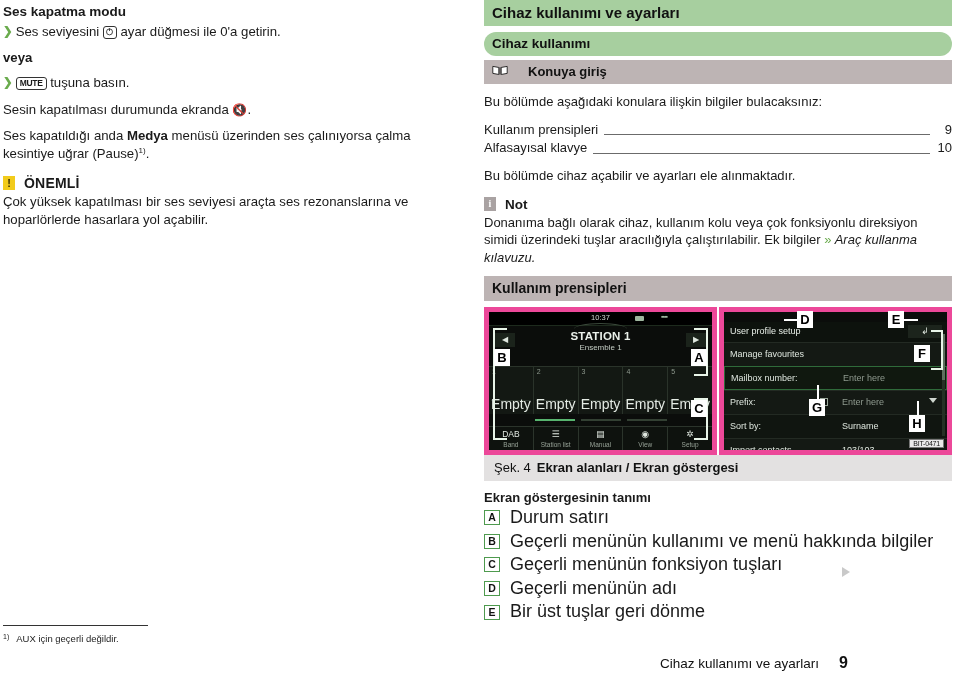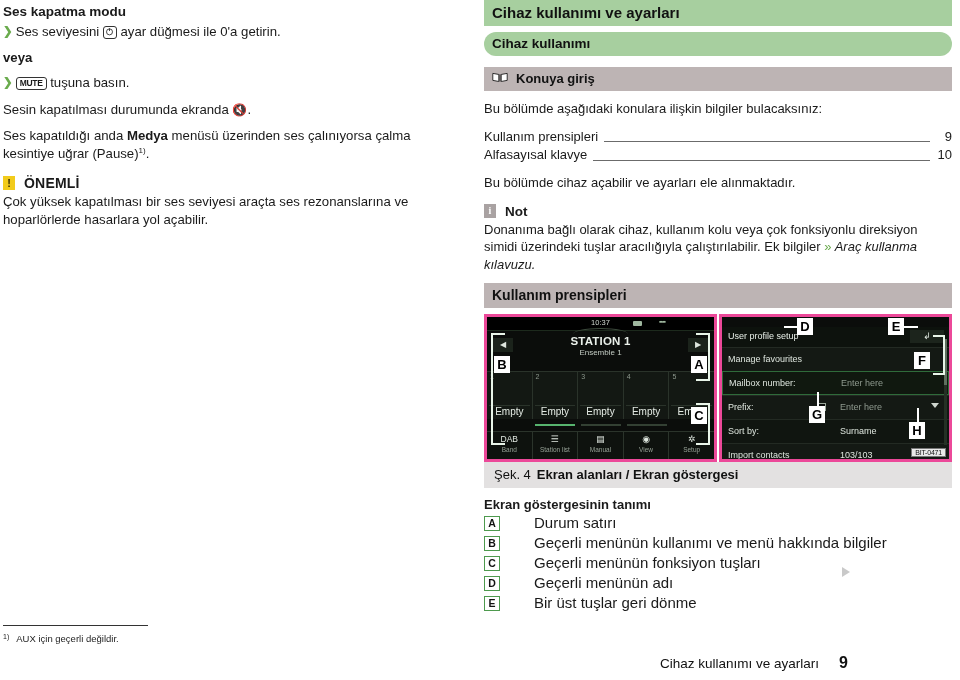--- a/index.html
+++ b/index.html
@@ -41,22 +41,22 @@
   }
   .warn-title { font-size: 14px; font-weight: bold; letter-spacing: .2px; text-align: center; }
   .warn-body { font-size: 13.2px; line-height: 1.32; margin-top: 2px; }
 
   
   .col-right { position: absolute; left: 484px; top: 0; width: 468px; }
 
   .bar { padding: 4px 8px 5px 8px; }
   .bar-green-1 { background: #a7cf9f; font-size: 15px; font-weight: bold; color: #111; }
   .bar-green-2 { background: #a7cf9f; font-size: 13.5px; font-weight: bold; color: #111; margin-top: 6px; border-radius: 12px; }
-  .bar-gray { background: #bdb4b4; font-size: 13px; font-weight: bold; color: #111; margin-top: 11px;
-              display: flex; align-items: center; gap: 8px; }
+  .bar-gray { background: #bdb4b4; font-size: 13px; font-weight: bold; color: #111; margin-top: 4px;
+              display: flex; align-items: center; gap: 20px; }
   .bar-gray-plain { background: #bdb4b4; font-size: 14px; font-weight: bold; color: #111; margin-top: 10px; }
   .bar-caption { background: #e3e1e1; font-size: 13px; color: #111; margin-top: 0px; padding: 5px 8px 6px 10px; }
   .bar-caption .cap-no { font-weight: normal; }
   .bar-caption .cap-txt { font-weight: bold; margin-left: 6px; }
 
   .r-para { font-size: 13px; line-height: 1.35; margin-top: 9px; }
 
   .toc { margin-top: 10px; }
   .toc-row { display: flex; align-items: flex-end; font-size: 13px; line-height: 1.45; }
   .toc-label { white-space: nowrap; }
@@ -72,21 +72,21 @@
   .note-title { font-size: 13.5px; font-weight: bold; }
   .note-body { font-size: 13px; line-height: 1.34; margin-top: 2px; }
   .ref-arrow { color: #6aab4d; }
   .ital { font-style: italic; }
 
   
   .figure { margin-top: 6px; position: relative; width: 468px; height: 148px; background:#fff; }
   .screen {
     position: absolute; top: 0; height: 148px; width: 233px;
     background: #0b0d0b; overflow: hidden;
-    border: 3px solid #ec4899;
+    border: 5px solid #ec4899;
   }
   .screen-l { left: 0; }
   .screen-r { left: 235px; }
 
   .statusbar { position: relative; height: 14px; background: #000;
                border-bottom: 1px solid #1d2a1d; }
   .statusbar .clock { position: absolute; left: 50%; transform: translateX(-50%);
                       top: 1px; font-size: 7.5px; color: #cfd6cf; }
   .statusbar .arc { position: absolute; left: 38%; right: 38%; top: 11px; height: 6px;
                     border-top: 1px solid #3c4a3c; border-radius: 50% / 100% 100% 0 0; }
@@ -101,21 +101,21 @@
   .np-arrow { position: absolute; top: 7px; width: 20px; height: 14px;
               background: #1b231b; color: #dfe7df; font-size: 8px; text-align: center; line-height: 14px; }
   .np-left { left: 6px; }
   .np-right { right: 6px; }
 
   .presets { display: flex; height: 48px; border-top: 1px solid #2a332a; }
   .preset { flex: 1; position: relative; border-right: 1px solid #2a332a; background: #131813; }
   .preset:last-child { border-right: none; }
   .preset .pnum { position: absolute; top: 1px; left: 3px; font-size: 7px; color: #8d988d; }
   .preset .pempty { position: absolute; bottom: 2px; left: 0; right: 0; text-align: center;
-                    font-size: 10px; color: #e4ebe4; }
+                    font-size: 14px; color: #e4ebe4; }
   .preset .psep { position: absolute; bottom: 13px; left: 2px; right: 2px; height: 1px; background: #2a332a; }
 
   .pager { height: 12px; display: flex; align-items: center; justify-content: center; gap: 6px; background:#0b0d0b;}
   .pager i { display: block; width: 40px; height: 2px; background: #334033; }
   .pager i.on { background: #57b36e; }
 
   .funcbar { display: flex; height: 30px; border-top: 1px solid #2b342b; background: #0e120e; }
   .fkey { flex: 1; border-right: 1px solid #2b342b; text-align: center; padding-top: 2px; }
   .fkey:last-child { border-right: none; }
   .fkey .fk1 { font-size: 8.5px; color: #e2e9e2; line-height: 11px; }
@@ -148,21 +148,21 @@
              width: 16px; height: 17px; line-height: 16px; z-index: 6; }
   .leader { position: absolute; background: #fff; z-index: 5; }
   .brk { position: absolute; border: 2px solid #e9f5e9; z-index: 4; }
 
   
   .legend-title { font-size: 13px; font-weight: bold; margin-top: 9px; }
   .legend-row { display: flex; align-items: center; margin-top: 2px; }
   .legend-key { width: 16px; height: 15px; border: 1.5px solid #4e9a4e; background: #fff;
                 color: #111; font-size: 10.5px; font-weight: bold; text-align: center; line-height: 12px;
                 margin-right: 10px; flex: none; }
-  .legend-txt { font-size: 15px; line-height: 1.2; margin-left: 24px; }
+  .legend-txt { font-size: 18px; line-height: 1.2; }
 
   .cont-arrow { position: absolute; right: 4px; top: 567px; width: 0; height: 0;
                 border-top: 5px solid transparent; border-bottom: 5px solid transparent;
                 border-left: 8px solid #c9c9c9; }
 
   
   .fn-rule { position: absolute; left: 3px; top: 625px; width: 145px; height: 1px; background: #333; }
   .footnote { position: absolute; left: 3px; top: 633px; font-size: 9.5px; color: #222; display: flex; }
   .footnote .fn-mark { font-size: 7px; vertical-align: super; margin-right: 7px; }
   .pagefoot { position: absolute; right: 6px; bottom: 8px; display: flex; align-items: baseline; }

